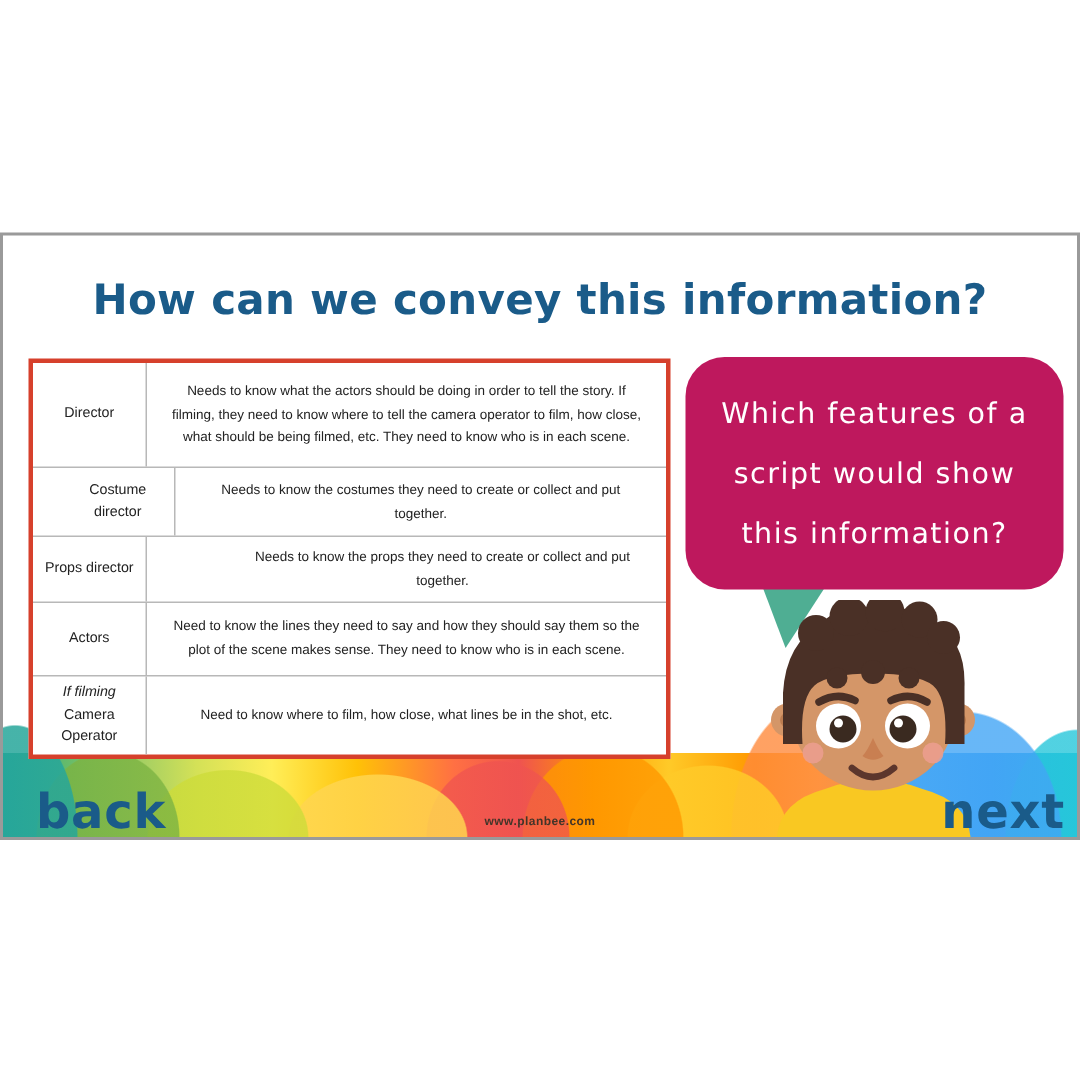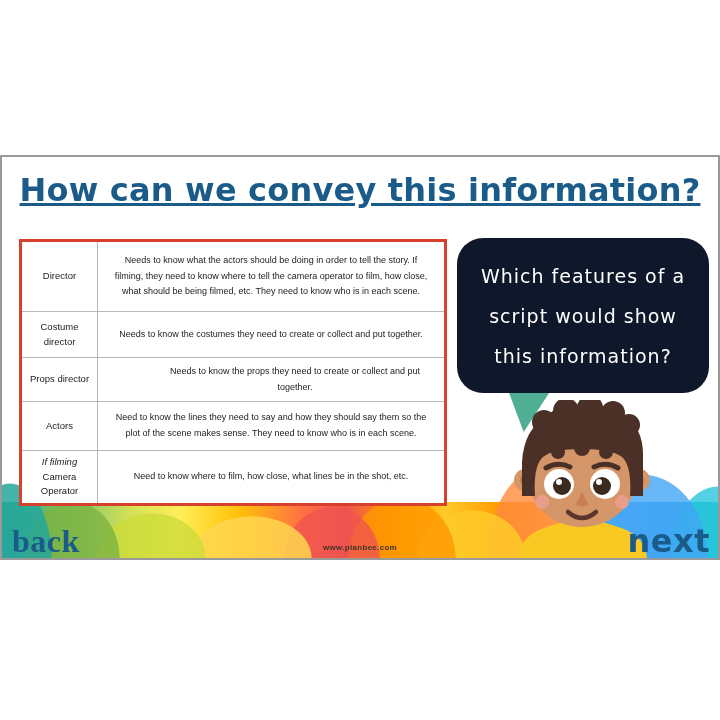--- a/index.html
+++ b/index.html
@@ -6,47 +6,46 @@
   body{width:720px;height:720px;position:relative;overflow:hidden;
        font-family:"DejaVu Sans","Liberation Sans",sans-serif;}
 
   .slide{
     position:absolute;left:0;top:155px;width:720px;height:405px;
     background:#ffffff;border:2px solid #9a9a9a;box-sizing:border-box;
     overflow:hidden;
   }
 
   .slide-title{
-    position:absolute;left:0;top:14px;width:100%;text-align:center;
-    font-size:32px;font-weight:bold;color:#1a5b89;letter-spacing:0.2px;
+    position:absolute;left:0;top:26px;width:100%;text-align:center;
+    font-size:28px;font-weight:bold;color:#1a5b89;letter-spacing:0.2px;
     z-index:5;
-    text-decoration:underline;
   }
 
   
   .info-table{
     position:absolute;left:17px;top:82px;width:428px;
     border:3px solid #d6402c;background:#ffffff;box-sizing:border-box;
     z-index:4;
   }
   .t-row{display:grid;grid-template-columns:76px 1fr;border-bottom:1px solid #b8b8b8;}
   .t-row:last-child{border-bottom:none;}
   .t-cell{display:flex;align-items:center;justify-content:center;text-align:center;
     font-family:"Liberation Sans",sans-serif;color:#222;box-sizing:border-box;}
   .role-cell{border-right:1px solid #b8b8b8;font-size:9.5px;line-height:1.55;
     flex-direction:column;padding:2px 4px;}
   .info-cell{font-size:9px;line-height:1.75;padding:2px 12px;}
-  .r1{height:69px;} .r2{height:45px;} .r3{height:43px;gap:48px;} .r4{height:48px;} .r5{height:52px;}
+  .r1{height:69px;} .r2{height:45px;padding-left:19px;} .r3{height:43px;gap:48px;} .r4{height:48px;} .r5{height:52px;}
   .role-prefix{font-style:italic;display:block;}
   .role-name{display:block;}
 
   
   .speech-bubble{
     position:absolute;left:455px;top:81px;width:252px;height:155px;
-    background:#0f172a;border-radius:26px;z-index:4;
+    background:#be185d;border-radius:26px;z-index:4;
     display:flex;align-items:center;justify-content:flex-start;
   }
   .speech-bubble-text{
     color:#ffffff;font-size:19px;line-height:40px;text-align:center;
     letter-spacing:1px;padding:0 14px;
   }
   .speech-tail{
     position:absolute;left:505px;top:233px;width:44px;height:42px;
     background:#4fae93;z-index:2;
     clip-path:polygon(2% 0,100% 0,38% 100%);
@@ -76,21 +75,21 @@
 
   
   .boy{position:absolute;left:508px;top:243px;width:150px;height:158px;z-index:3;}
 
   
   .nav-btn{
     position:absolute;bottom:1px;z-index:6;color:#1a5b89;
     font-size:32px;font-weight:800;letter-spacing:0.5px;cursor:pointer;
     line-height:1;user-select:none;
   }
-  .nav-back{left:10px;font-family:Liberation Serif, serif;} .nav-next{right:8px;margin-top:44px;}
+  .nav-back{left:22px;} .nav-next{right:8px;margin-top:44px;}
   .watermark{
     position:absolute;bottom:6px;left:0;width:100%;text-align:center;z-index:6;
     font-size:8px;font-weight:bold;color:#433529;letter-spacing:0.3px;
     font-family:"Liberation Sans",sans-serif;
   }
 </style>
 </head>
 <body>
 
 <div class="slide">

